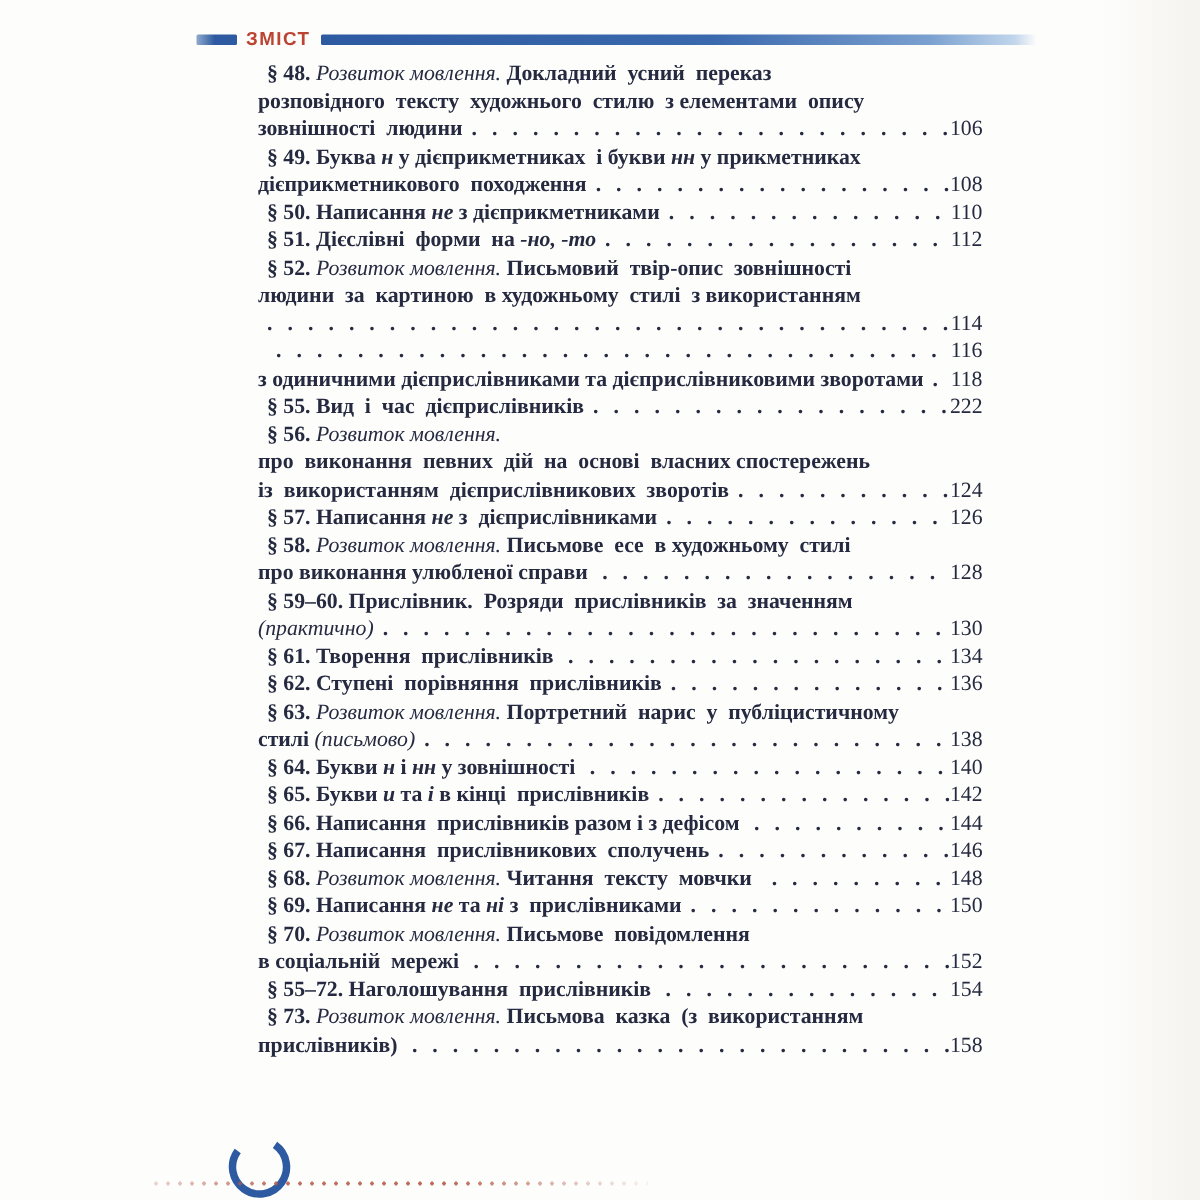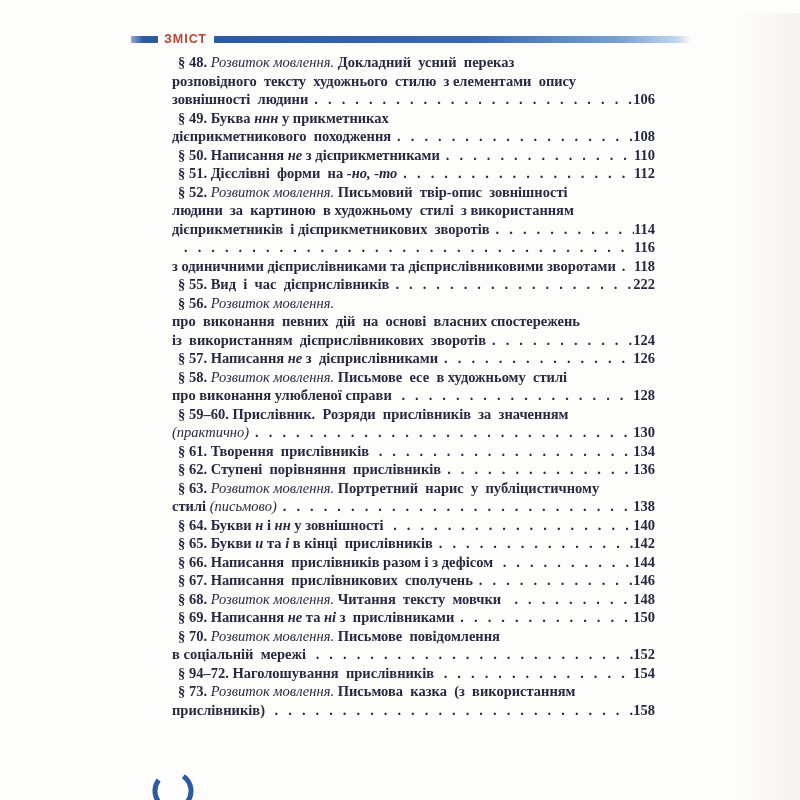--- a/index.html
+++ b/index.html
@@ -3,21 +3,21 @@
 <meta charset="utf-8">
 <style>
   html,body{margin:0;padding:0;}
   body{
     width:800px;height:800px;position:relative;overflow:hidden;
     background:#fdfdfb;
     font-family:"Liberation Serif","DejaVu Serif",serif;
     color:#252a40;
   }
   .page{position:absolute;inset:0;
-    background:linear-gradient(to right, #fdfdfb 0%, #fdfdfb 92%, #f4f3ef 100%);margin-top:13px;}
+    background:linear-gradient(to right, #fdfdfb 0%, #fdfdfb 92%, #f4f3ef 100%);}
   
   .header{position:absolute;left:131px;top:20px;width:560px;height:12px;
     display:flex;align-items:center;}
   .bar{height:7px;border-radius:1px;}
   .bar-left{width:27px;background:linear-gradient(to right,#8fa9cc,#2d5aa0 45%);}
   .header-label{
     font-family:"Liberation Sans","DejaVu Sans",sans-serif;
     font-size:12.5px;font-weight:bold;letter-spacing:1px;
     color:#bb4433;margin:0 7px 0 6px;line-height:12px;}
   .bar-right{width:478px;
@@ -27,21 +27,21 @@
   .toc-entry{margin:0;}
   .toc-line{display:flex;align-items:center;line-height:18.5px;font-size:14.5px;}
   .toc-line.first{padding-left:6px;}
   .toc-line span{white-space:pre;}
   .r-b{font-weight:bold;}
   .r-i{font-style:italic;font-weight:normal;}
   .r-bi{font-weight:bold;font-style:italic;}
   .leader{flex:1 1 auto;overflow:hidden;min-width:10px;
     letter-spacing:3.2px;padding-left:6px;padding-right:2px;
     font-weight:bold;white-space:nowrap;}
-  .pagenum{flex:0 0 auto;font-weight:bold;}
+  .pagenum{flex:0 0 auto;font-weight:normal;}
   
   .footer-ring{position:absolute;left:150px;top:755px;width:46px;height:46px;}
   .footer-pageno{position:absolute;left:150px;top:793px;width:46px;height:46px;
     display:flex;align-items:center;justify-content:center;
     font-family:"Liberation Sans","DejaVu Sans",sans-serif;
     font-size:15px;font-weight:bold;color:#1d2a52;letter-spacing:.5px;}
   .dotline{position:absolute;left:100px;top:787px;width:332px;height:4px;
     background-image:radial-gradient(circle,#b75a48 1.1px,rgba(0,0,0,0) 1.3px);
     background-size:8px 4px;background-position:0 50%;background-repeat:repeat-x;
     -webkit-mask-image:linear-gradient(to right,rgba(0,0,0,.22),rgba(0,0,0,.85) 25%,rgba(0,0,0,.9) 60%,rgba(0,0,0,.25) 90%,rgba(0,0,0,.08));
@@ -71,20 +71,21 @@
         <div class="toc-line">
           <span class="r-b">зовнішності  людини</span>
           <span class="leader">. . . . . . . . . . . . . . . . . . . . . . . . . . . . . . . . . . . . . . . . . . . . . . . . . . . . . . . . . . . . . . . . . . . . . . . . . . . . . . . . </span>
           <span class="pagenum">106</span>
         </div>
       </div>
       <div class="toc-entry">
         <div class="toc-line first">
           <span class="r-b">§ 49. Буква </span>
           <span class="r-bi">н</span>
+          <span class="r-b"> у дієприкметниках  і букви </span>
           <span class="r-bi">нн</span>
           <span class="r-b"> у прикметниках</span>
         </div>
         <div class="toc-line">
           <span class="r-b">дієприкметникового  походження</span>
           <span class="leader">. . . . . . . . . . . . . . . . . . . . . . . . . . . . . . . . . . . . . . . . . . . . . . . . . . . . . . . . . . . . . . . . . . . . . . . . . . . . . . . . </span>
           <span class="pagenum">108</span>
         </div>
       </div>
       <div class="toc-entry">
@@ -107,21 +108,20 @@
       <div class="toc-entry">
         <div class="toc-line first">
           <span class="r-b">§ 52. </span>
           <span class="r-i">Розвиток мовлення.</span>
           <span class="r-b"> Письмовий  твір-опис  зовнішності</span>
         </div>
         <div class="toc-line">
           <span class="r-b">людини  за  картиною  в художньому  стилі  з використанням</span>
         </div>
         <div class="toc-line">
-          <span class="r-b">дієприкметників  і дієприкметникових  зворотів</span>
           <span class="leader">. . . . . . . . . . . . . . . . . . . . . . . . . . . . . . . . . . . . . . . . . . . . . . . . . . . . . . . . . . . . . . . . . . . . . . . . . . . . . . . . </span>
           <span class="pagenum">114</span>
         </div>
       </div>
       <div class="toc-entry">
         <div class="toc-line first">
           <span class="leader">. . . . . . . . . . . . . . . . . . . . . . . . . . . . . . . . . . . . . . . . . . . . . . . . . . . . . . . . . . . . . . . . . . . . . . . . . . . . . . . . </span>
           <span class="pagenum">116</span>
         </div>
       </div>
@@ -274,21 +274,21 @@
           <span class="r-b"> Письмове  повідомлення</span>
         </div>
         <div class="toc-line">
           <span class="r-b">в соціальній  мережі </span>
           <span class="leader">. . . . . . . . . . . . . . . . . . . . . . . . . . . . . . . . . . . . . . . . . . . . . . . . . . . . . . . . . . . . . . . . . . . . . . . . . . . . . . . . </span>
           <span class="pagenum">152</span>
         </div>
       </div>
       <div class="toc-entry">
         <div class="toc-line first">
-          <span class="r-b">§ 94–72. Наголошування  прислівників </span>
+          <span class="r-b">§ 55–72. Наголошування  прислівників </span>
           <span class="leader">. . . . . . . . . . . . . . . . . . . . . . . . . . . . . . . . . . . . . . . . . . . . . . . . . . . . . . . . . . . . . . . . . . . . . . . . . . . . . . . . </span>
           <span class="pagenum">154</span>
         </div>
       </div>
       <div class="toc-entry">
         <div class="toc-line first">
           <span class="r-b">§ 73. </span>
           <span class="r-i">Розвиток мовлення.</span>
           <span class="r-b"> Письмова  казка  (з  використанням</span>
         </div>

